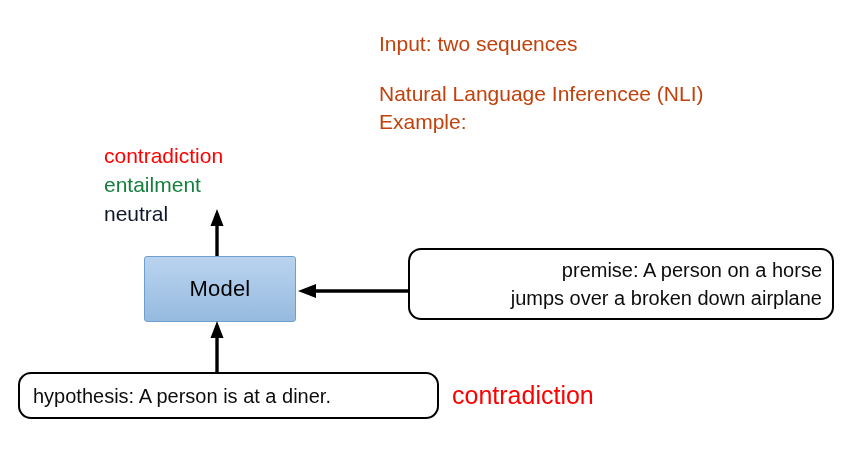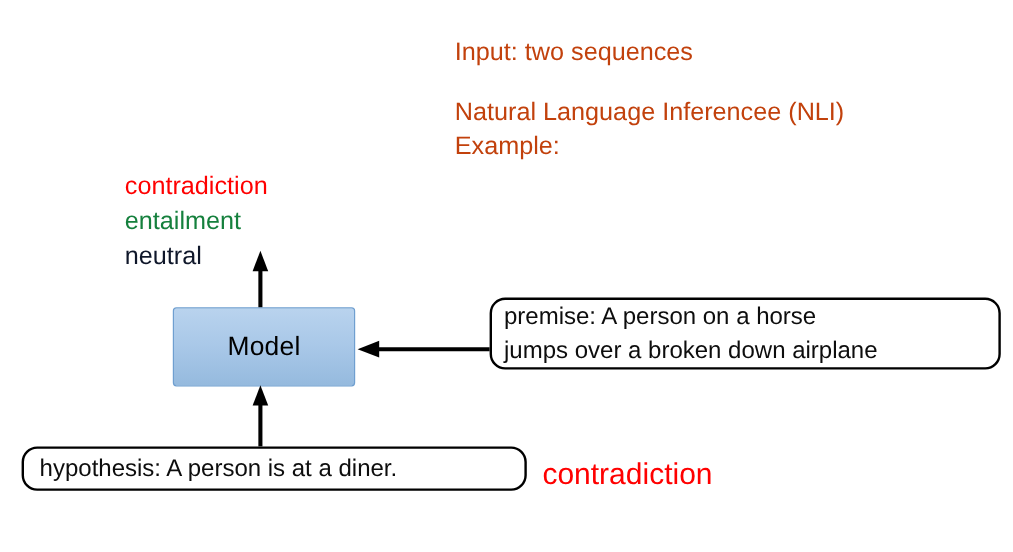--- a/index.html
+++ b/index.html
@@ -81,28 +81,29 @@
   .text-box .box-line {
     font-size: 20px;
     line-height: 28px;
     white-space: nowrap;
     color: #0d0d0d;
   }
   #premise-box {
     left: 408px;
     top: 248px;
     width: 426px;
-    height: 60px;
+    height: 72px;
     padding: 0 10px;
+    text-align: right;
   }
   #hypothesis-box {
     left: 18px;
     top: 372px;
     width: 421px;
-    height: 37px;
+    height: 47px;
     padding: 0 13px;
   }
 
   
   #prediction-label {
     position: absolute;
     left: 452px;
     top: 381px;
     font-size: 25px;
     white-space: nowrap;

